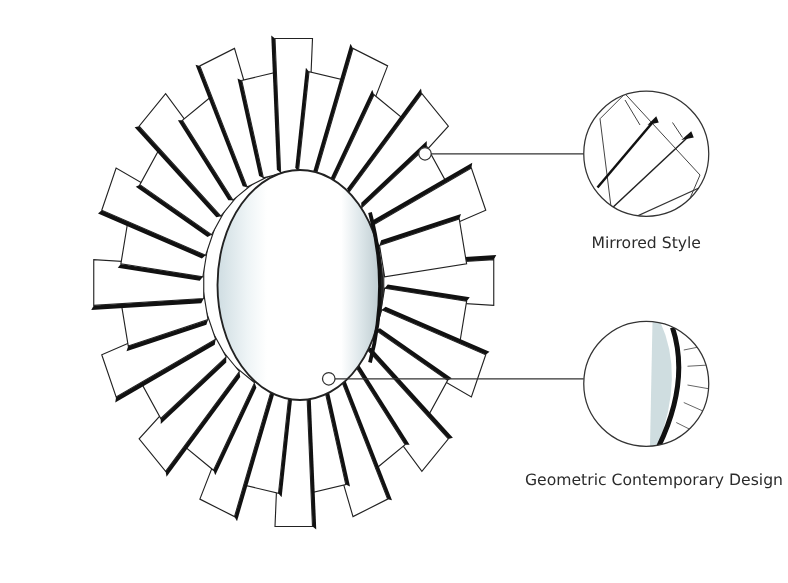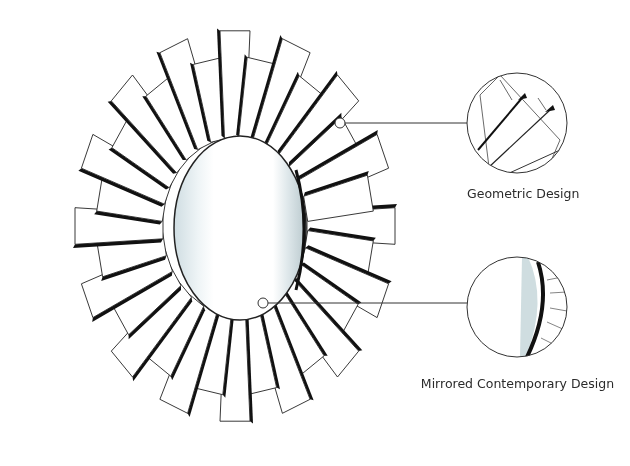--- a/index.html
+++ b/index.html
@@ -130,15 +130,15 @@
         <line x1="547" y1="280" x2="567" y2="276" stroke="#666" stroke-width="0.8"></line>
         <line x1="550" y1="293" x2="567" y2="292" stroke="#666" stroke-width="0.8"></line>
         <line x1="550" y1="308" x2="567" y2="311" stroke="#666" stroke-width="0.8"></line>
         <line x1="547" y1="322" x2="565" y2="330" stroke="#666" stroke-width="0.8"></line>
         <line x1="541" y1="338" x2="557" y2="346" stroke="#666" stroke-width="0.8"></line>
       </g>
       <circle cx="517" cy="307" r="50" fill="none" stroke="#333" stroke-width="1"></circle>
     </g>
   </svg>
 
-  <div class="label" id="label-geometric">Geometric Design</div>
-  <div class="label" id="label-mirrored">Mirrored Contemporary Design</div>
+  <div class="label" id="label-geometric">Mirrored Style</div>
+  <div class="label" id="label-mirrored">Geometric Contemporary Design</div>
 </div>
 
 </body></html>

